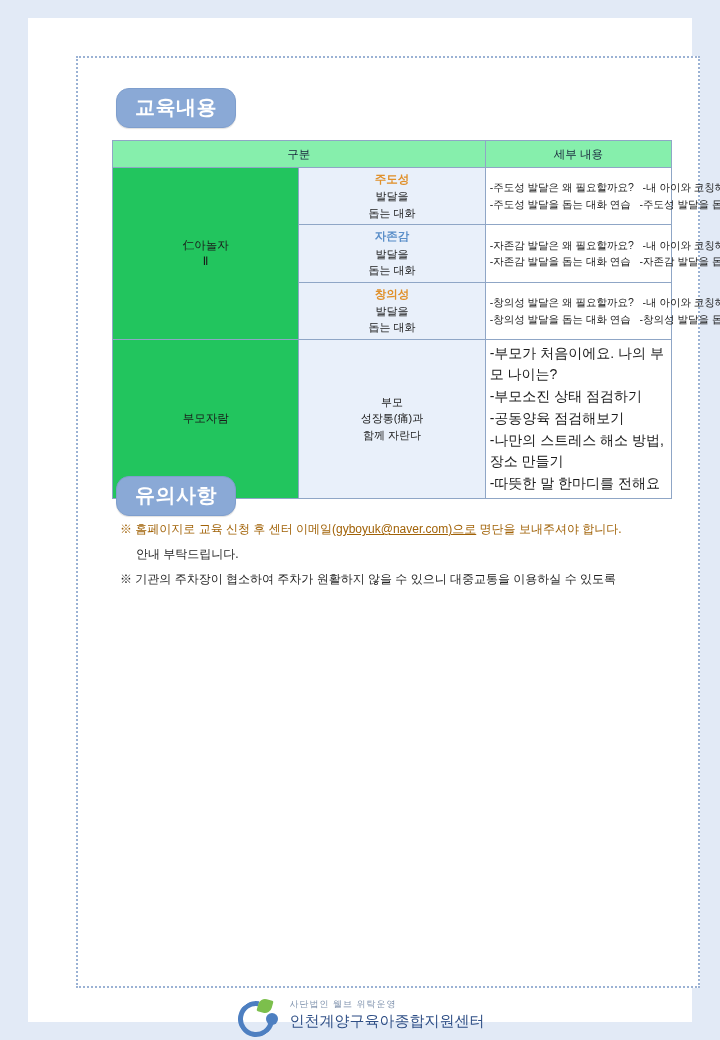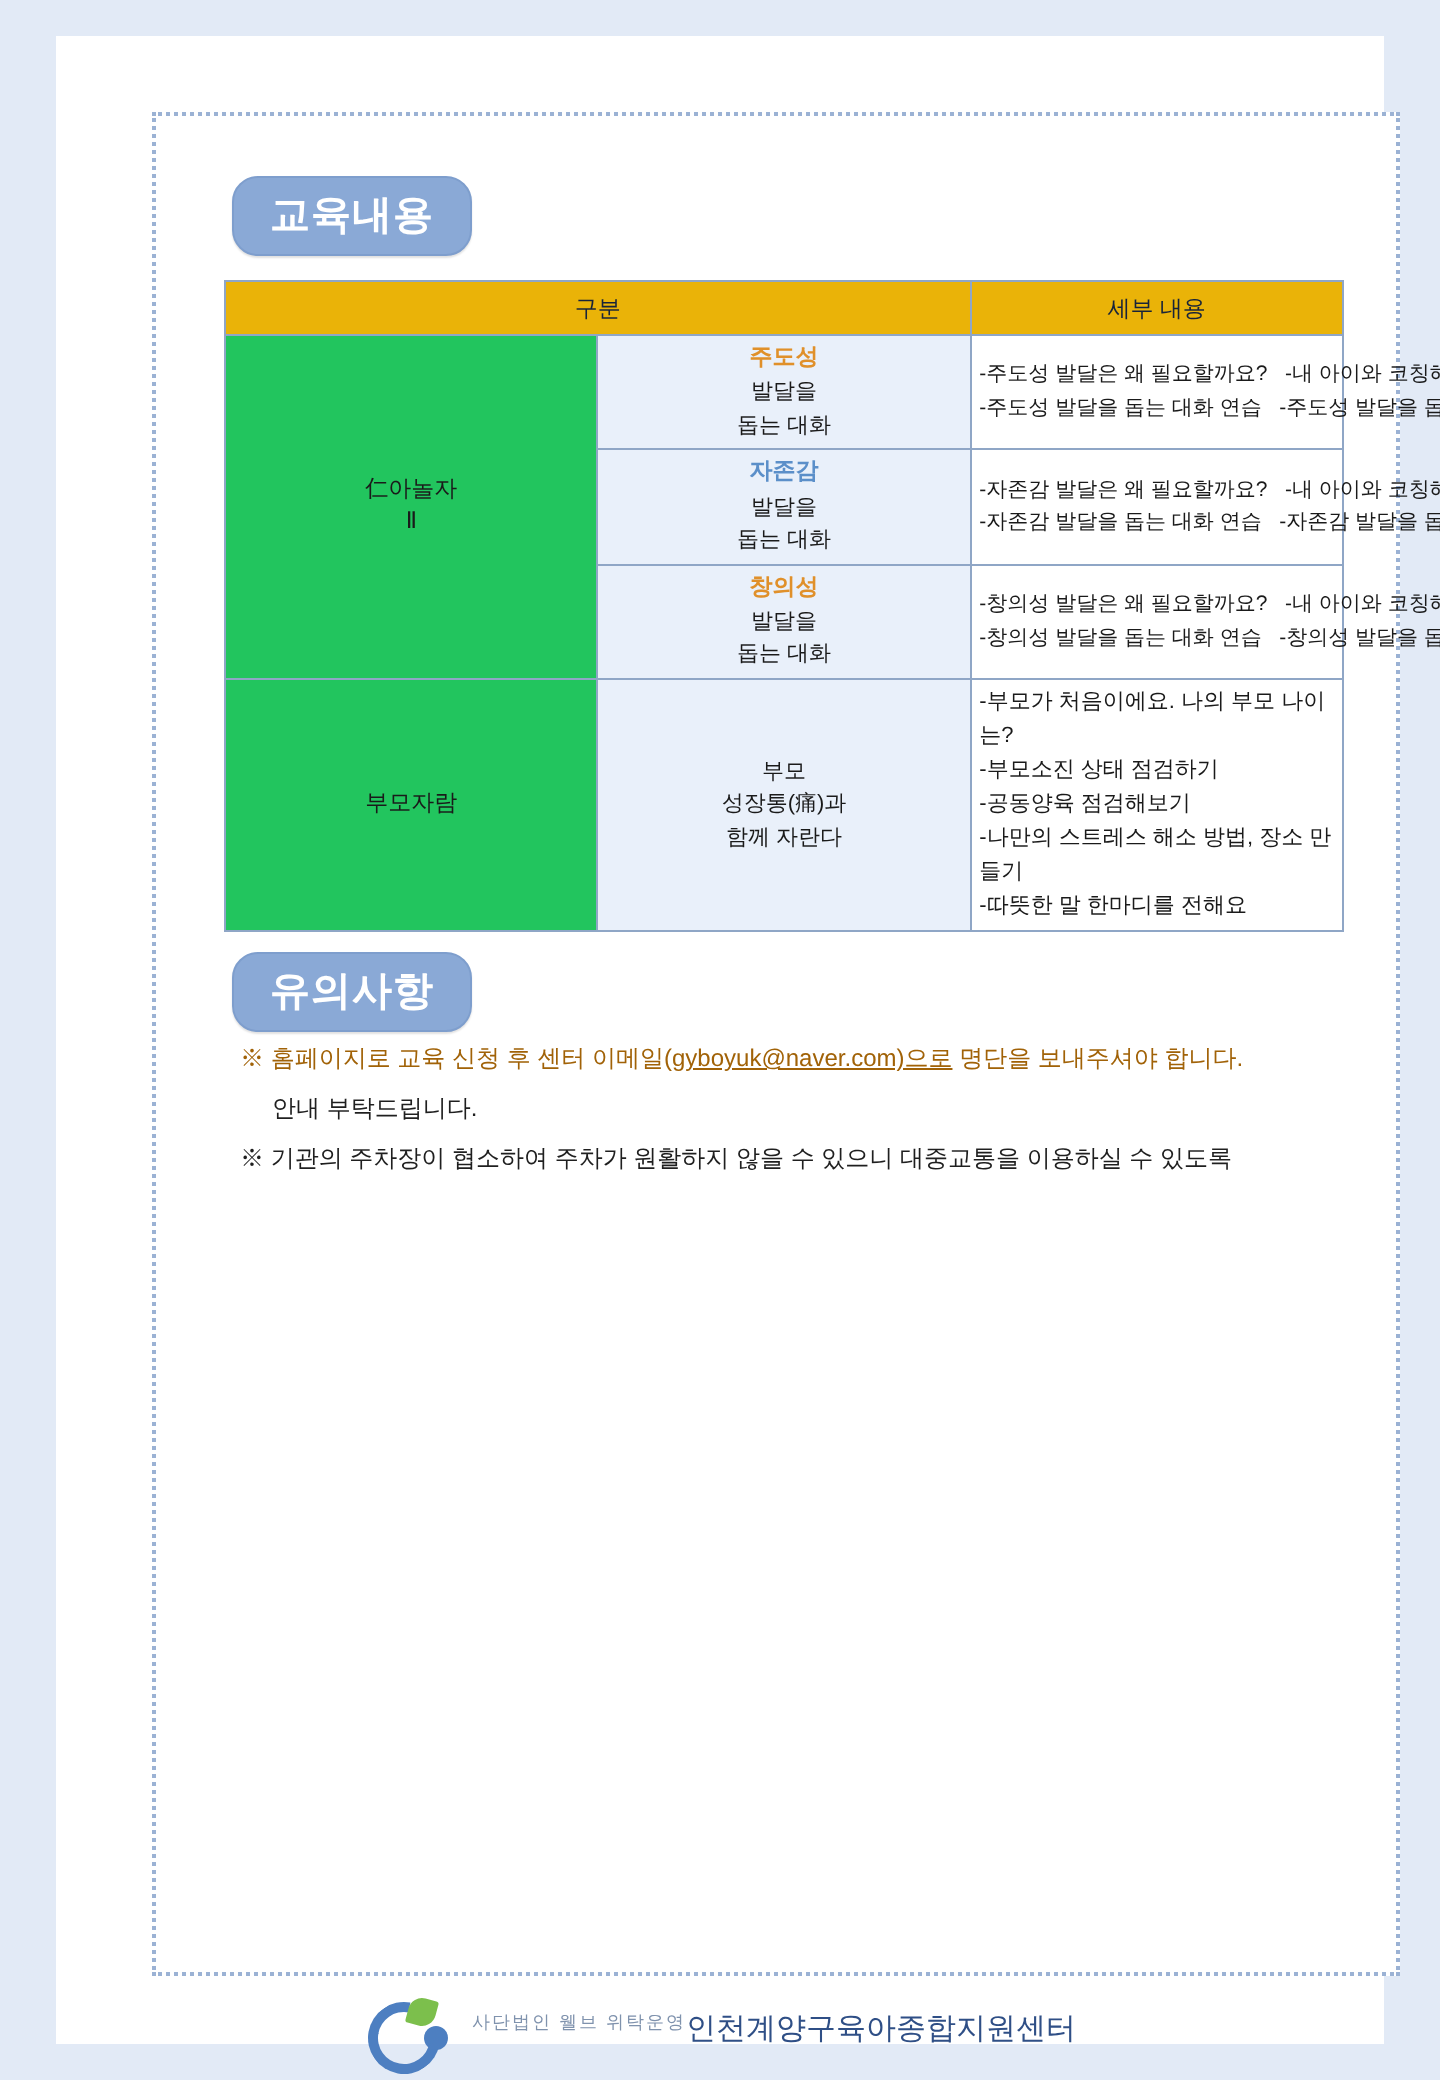--- a/index.html
+++ b/index.html
@@ -65,21 +65,21 @@
     table-layout: fixed;
     font-size: 11px;
     color: #1a1a1a;
   }
   .tbl td, .tbl th {
     border: 1px solid #8fa6c6;
     padding: 3px 4px;
     vertical-align: middle;
   }
   .tbl th {
-    background: #eab308;
+    background: #86efac;
     font-weight: normal;
     font-size: 11.5px;
     text-align: center;
     height: 20px;
     color: #17233a;
     margin-left: 40px;
   }
   .cat-cell {
     background: #22c55e;
     text-align: center;
@@ -106,21 +106,21 @@
     background: #ffffff;
     font-size: 10.5px;
     line-height: 1.6;
     padding-left: 6px;
   }
   .detail-cell .row2 {
     display: block;
     white-space: pre;
   }
   .detail-list {
-    font-size: 11px;
+    font-size: 14px;
     line-height: 1.55;
     white-space: pre-line;
     text-align: center;
   }
 
   
   .notice {
     position: absolute;
     left: 92px;
     top: 500px;
@@ -192,20 +192,21 @@
     position: absolute;
     left: 30px;
     top: 16px;
     width: 12px;
     height: 12px;
     background: #4d7fc1;
     border-radius: 50%;
   }
   .logo-text {
     display: flex;
+    flex-direction: column;
     justify-content: center;
   }
   .logo-sub {
     font-size: 9px;
     color: #7f92ad;
     letter-spacing: 1px;
     margin-bottom: 1px;
   }
   .logo-main {
     font-size: 15px;

